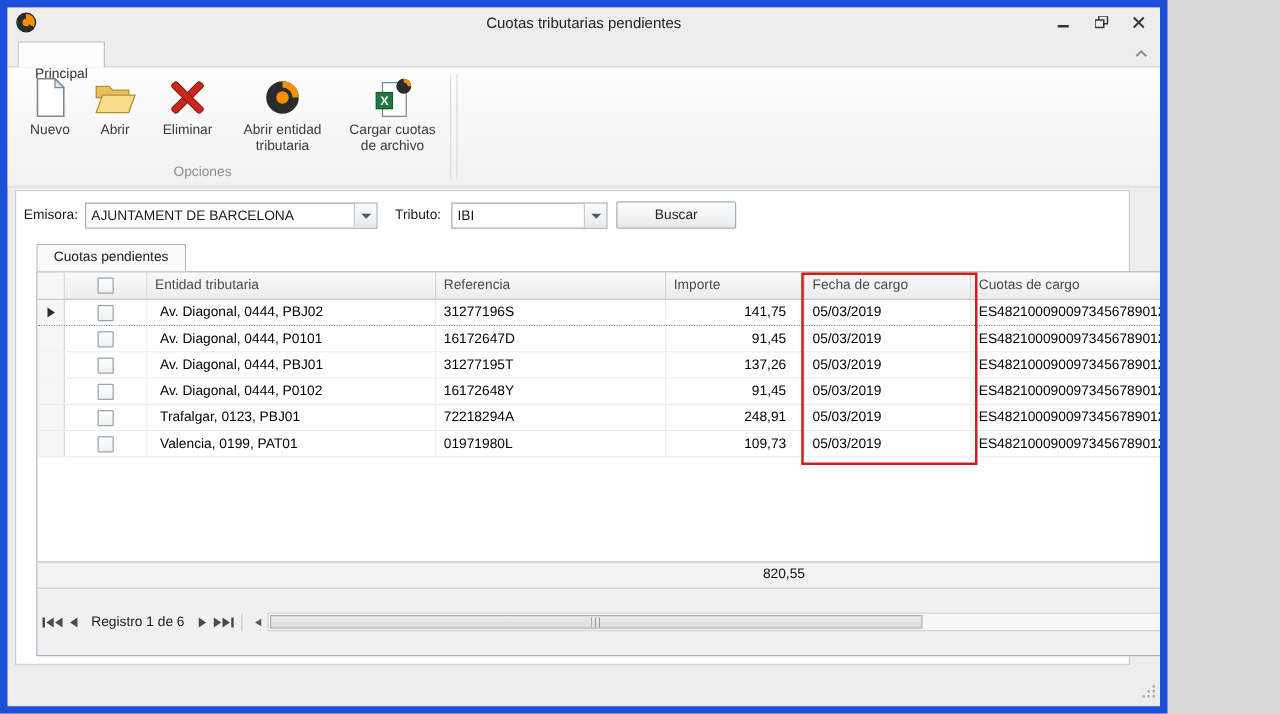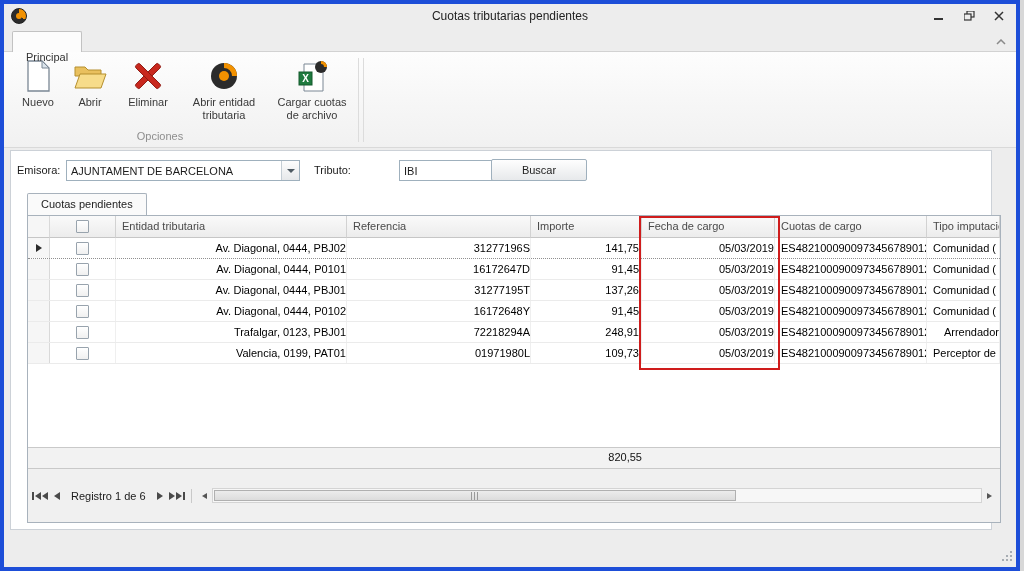--- a/index.html
+++ b/index.html
@@ -1,17 +1,17 @@
 <!DOCTYPE html>
 <html><head>
 <meta charset="utf-8">
 <style>
   html,body{margin:0;padding:0;background:#d8d8d8;}
-  #screen{position:relative;width:1020px;height:571px;box-sizing:border-box;
-    background:#ededed;border:4px solid #1d4ed8;overflow:hidden;
+  #screen{position:relative;width:934px;height:571px;box-sizing:border-box;
+    background:#ededed;border:6px solid #1d4ed8;overflow:hidden;
     font-family:"Liberation Sans",sans-serif;font-size:11px;color:#1c1c1c;}
 
   
   .titlebar{position:absolute;left:0;right:0;top:0;height:25px;background:#ededed;}
   .app-logo{position:absolute;left:7px;top:4px;width:16px;height:16px;border-radius:50%;
     background:conic-gradient(#f29100 0 120deg,#2b2b2b 120deg 360deg);
     border:1px solid #1f1f1f;box-sizing:border-box;}
   .app-logo::after{content:"";position:absolute;left:4px;top:4px;width:6px;height:6px;border-radius:50%;background:#f29100;}
   .win-title{position:absolute;left:0;right:0;top:5px;text-align:center;font-size:12px;color:#222;}
   .win-controls{position:absolute;right:8px;top:4px;display:flex;gap:12px;}
@@ -57,29 +57,29 @@
   
   .grid{position:absolute;left:16px;top:64px;width:974px;height:308px;background:#fff;
     border:1px solid #a8b2bc;box-sizing:border-box;display:flex;flex-direction:column;overflow:hidden;}
   .g-header{display:flex;height:22px;flex:0 0 22px;}
   .gh{box-sizing:border-box;border-right:1px solid #d2d2d2;border-bottom:1px solid #c6c6c6;
     background:linear-gradient(#fafafa,#ececec);color:#4a4a4a;padding-left:6px;line-height:21px;
     overflow:hidden;white-space:nowrap;}
   .g-row{display:flex;height:21px;flex:0 0 21px;box-sizing:border-box;border-bottom:1px solid #ebebeb;background:#fff;}
   .g-row.current{border-bottom:1px dotted #8f8f8f;}
   .gc{box-sizing:border-box;border-right:1px solid #efefef;padding-left:6px;line-height:20px;
-    overflow:hidden;white-space:nowrap;color:#000;text-align:right;}
+    overflow:hidden;white-space:nowrap;color:#000;}
   .ind{width:22px;flex:0 0 22px;background:#f6f6f6;border-right:1px solid #d9d9d9;padding:0;
     display:flex;align-items:center;justify-content:center;}
   .chk{width:66px;flex:0 0 66px;display:flex;align-items:center;justify-content:center;padding:0;}
   .c-ent{width:231px;flex:0 0 231px;}
   .gc.c-ent{padding-left:10px;}
   .c-ref{width:184px;flex:0 0 184px;}
   .c-imp{width:111px;flex:0 0 111px;}
-  .gc.c-imp{text-align:right;padding-left:0;padding-right:2px;}
+  .gc.c-imp{text-align:right;padding-left:0;padding-right:14px;}
   .c-fec{width:133px;flex:0 0 133px;}
   .c-cue{width:152px;flex:0 0 152px;}
   .c-tip{flex:1 1 auto;min-width:0;}
   .g-filler{flex:1 1 auto;background:#fff;}
   .checkbox{width:13px;height:13px;border:1px solid #98a3ad;border-radius:1px;
     background:linear-gradient(#ffffff,#f0f0f0);display:inline-block;box-sizing:border-box;}
   .row-arrow{width:0;height:0;border-top:4px solid transparent;border-bottom:4px solid transparent;border-left:6px solid #2a2a2a;}
 
   .g-summary{flex:0 0 20px;height:20px;background:#f2f2f2;border-top:1px solid #c9c9c9;position:relative;}
   .sum-cell{position:absolute;left:503px;width:111px;text-align:right;padding-right:6px;line-height:19px;color:#111;}
@@ -213,21 +213,21 @@
   <div class="content-panel">
 
     <span class="flt-label" style="left:6px;">Emisora:</span>
     <div class="combo" style="left:55px;width:234px;">
       <span class="combo-text">AJUNTAMENT DE BARCELONA</span>
       <span class="combo-btn">
           <i class="arrow-down"></i>
         </span>
     </div>
     <span class="flt-label" style="left:303px;">Tributo:</span>
-    <div class="combo" style="left:348px;width:125px;margin-left:40px;">
+    <div class="combo" style="left:348px;width:125px;">
       <span class="combo-text">IBI</span>
       <span class="combo-btn">
           <i class="arrow-down"></i>
         </span>
     </div>
     <button class="buscar">Buscar</button>
 
     <div class="grid-tab">Cuotas pendientes</div>
 
     <div class="grid">

